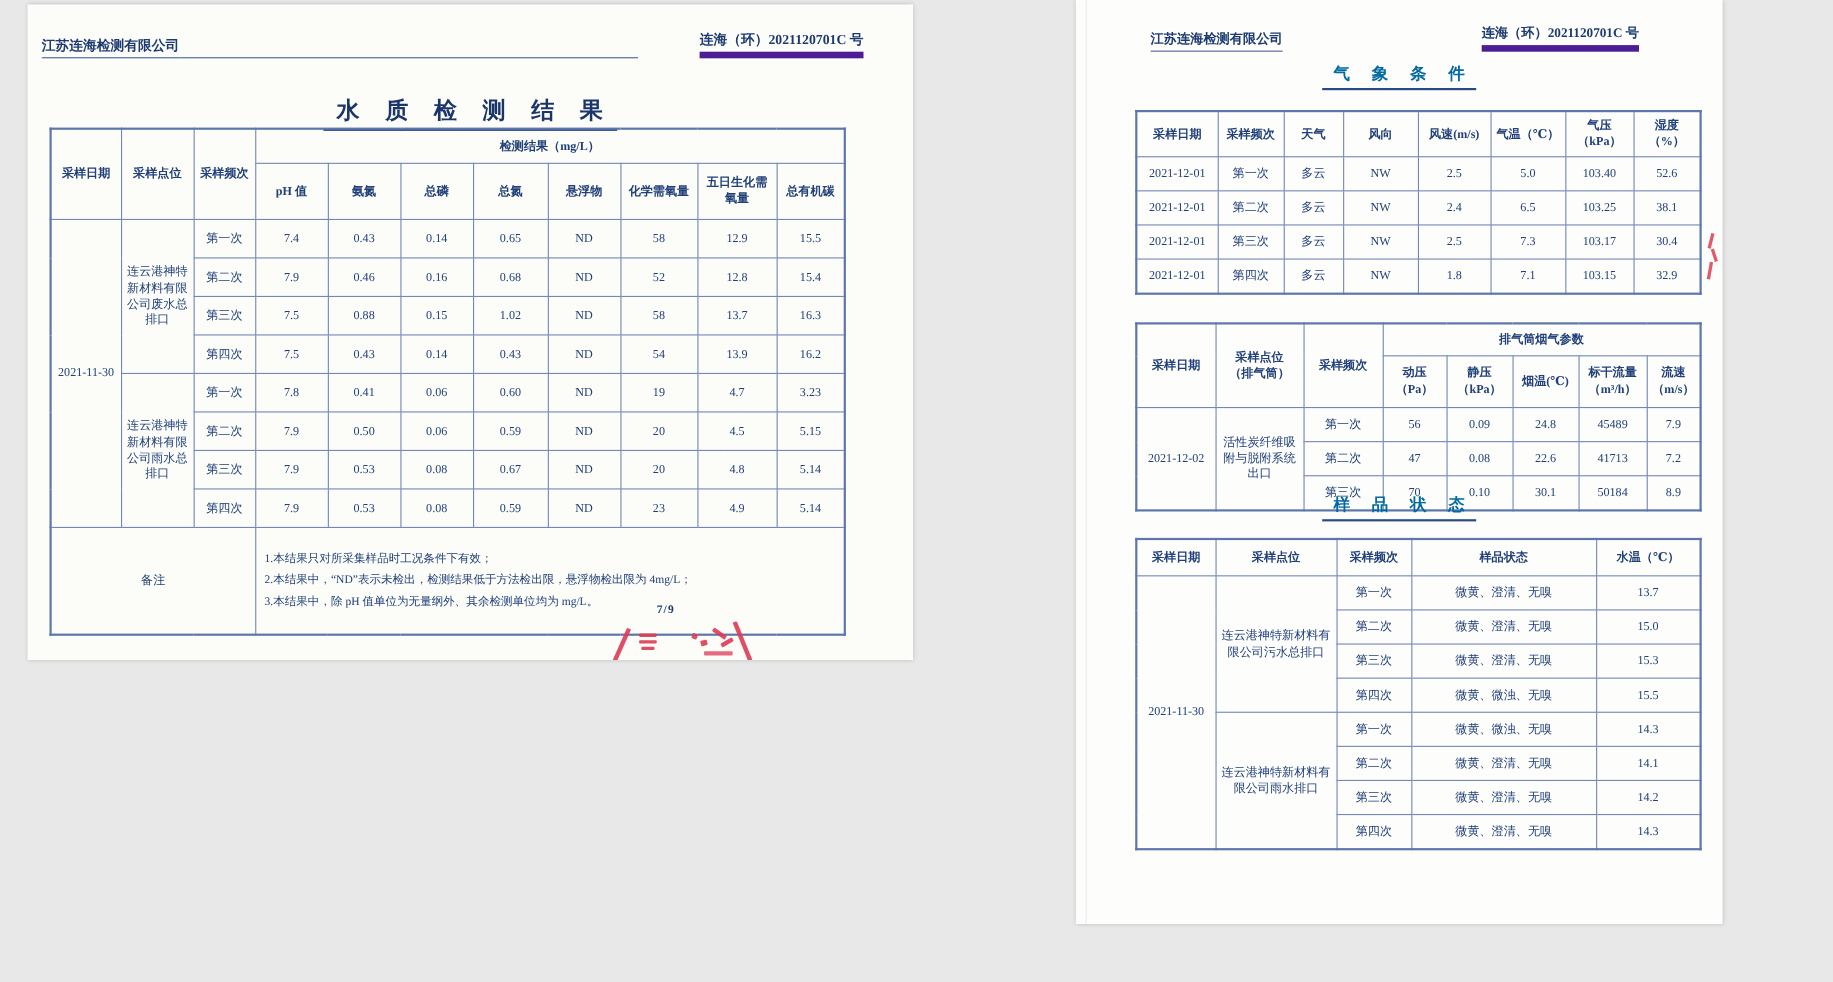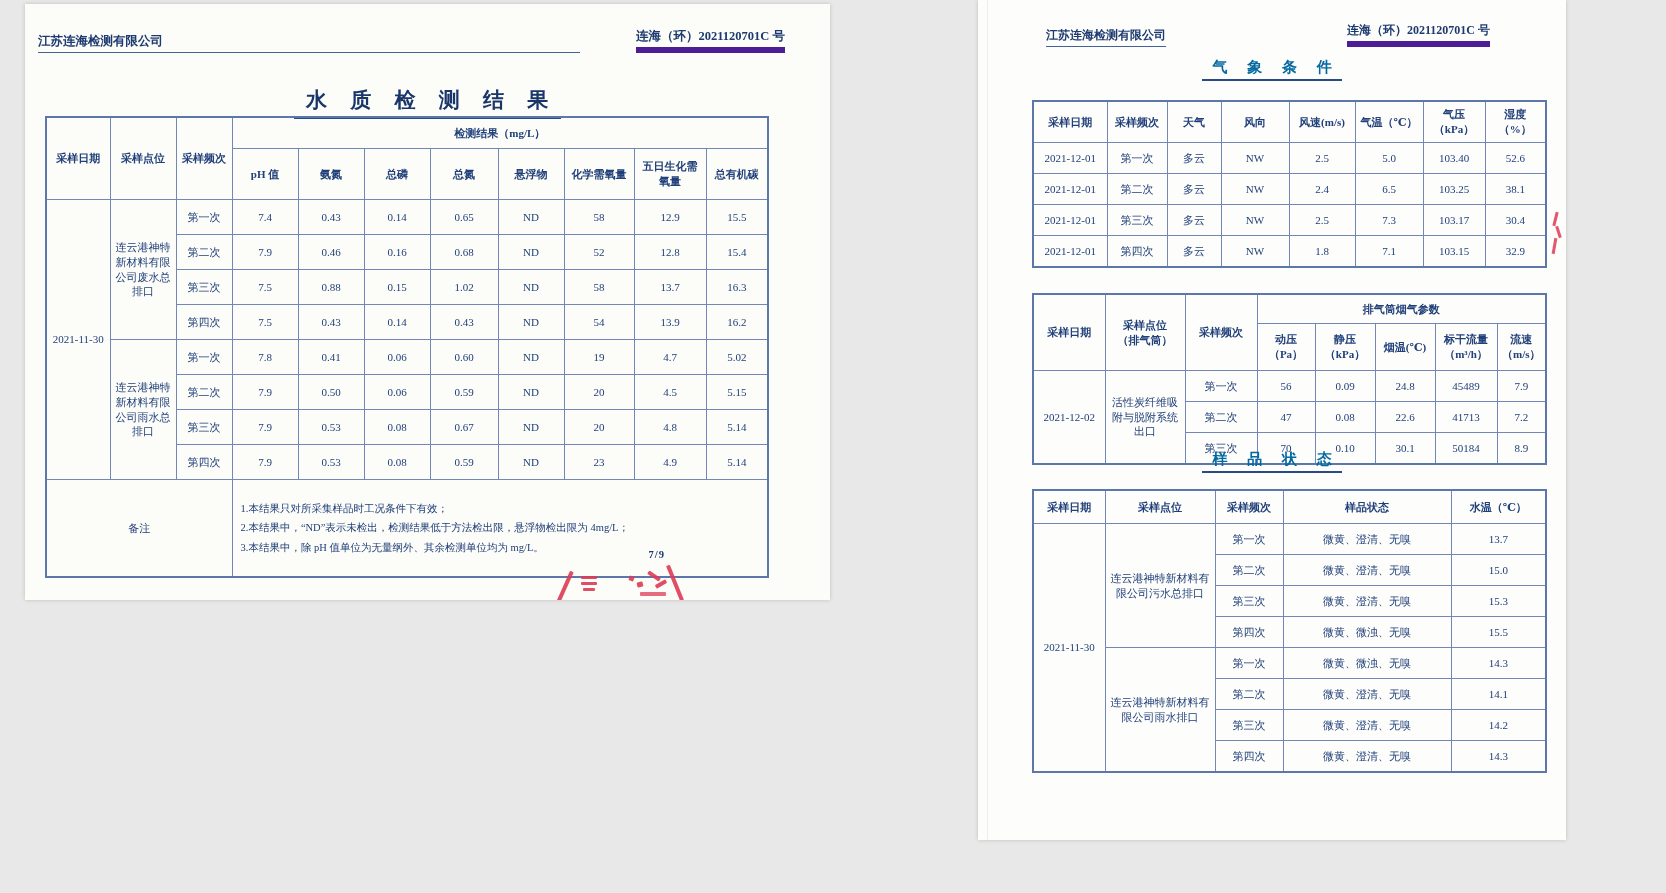--- a/index.html
+++ b/index.html
@@ -40,21 +40,21 @@
 
   
   #wq-table{left:20px;top:112px;width:722px;}
   #wq-table tr.hrow1 th{height:26px;}
   #wq-table tr.hrow2 th{height:46px;}
   #wq-table tr.drow td{height:30px;}
   #wq-table td.remarks-text{text-align:left;font-size:10.5px;padding:6px 8px;line-height:1.85;}
   #wq-table tr.rrow td{height:84px;}
 
   .page-no{position:absolute;font-size:10.5px;font-weight:bold;color:#1d3a70;letter-spacing:1px;}
-  #page-left .page-no{left:560px;top:545px;width:80px;text-align:right;}
+  #page-left .page-no{left:572px;top:545px;width:80px;text-align:left;}
   #page-right .page-no{left:0;right:0;top:786px;text-align:center;}
 
   
   #wx-table{left:54px;top:100px;width:513px;}
   #wx-table th{height:36px;}
   #wx-table td{height:26px;}
 
   .sec-title{position:absolute;left:0;right:0;text-align:center;font-size:15px;font-weight:bold;color:#0369a1;letter-spacing:8px;}
   .sec-title span{border-bottom:2px solid #2a4a85;padding:0 2px 4px 10px;}
 
@@ -182,21 +182,21 @@
     <tr class="drow">
       <td rowspan="4">连云港神特新材料有限公司雨水总排口</td>
       <td>第一次</td>
       <td>7.8</td>
       <td>0.41</td>
       <td>0.06</td>
       <td>0.60</td>
       <td>ND</td>
       <td>19</td>
       <td>4.7</td>
-      <td>5.02</td>
+      <td>3.23</td>
     </tr>
     <tr class="drow">
       <td>第二次</td>
       <td>7.9</td>
       <td>0.50</td>
       <td>0.06</td>
       <td>0.59</td>
       <td>ND</td>
       <td>20</td>
       <td>4.5</td>

